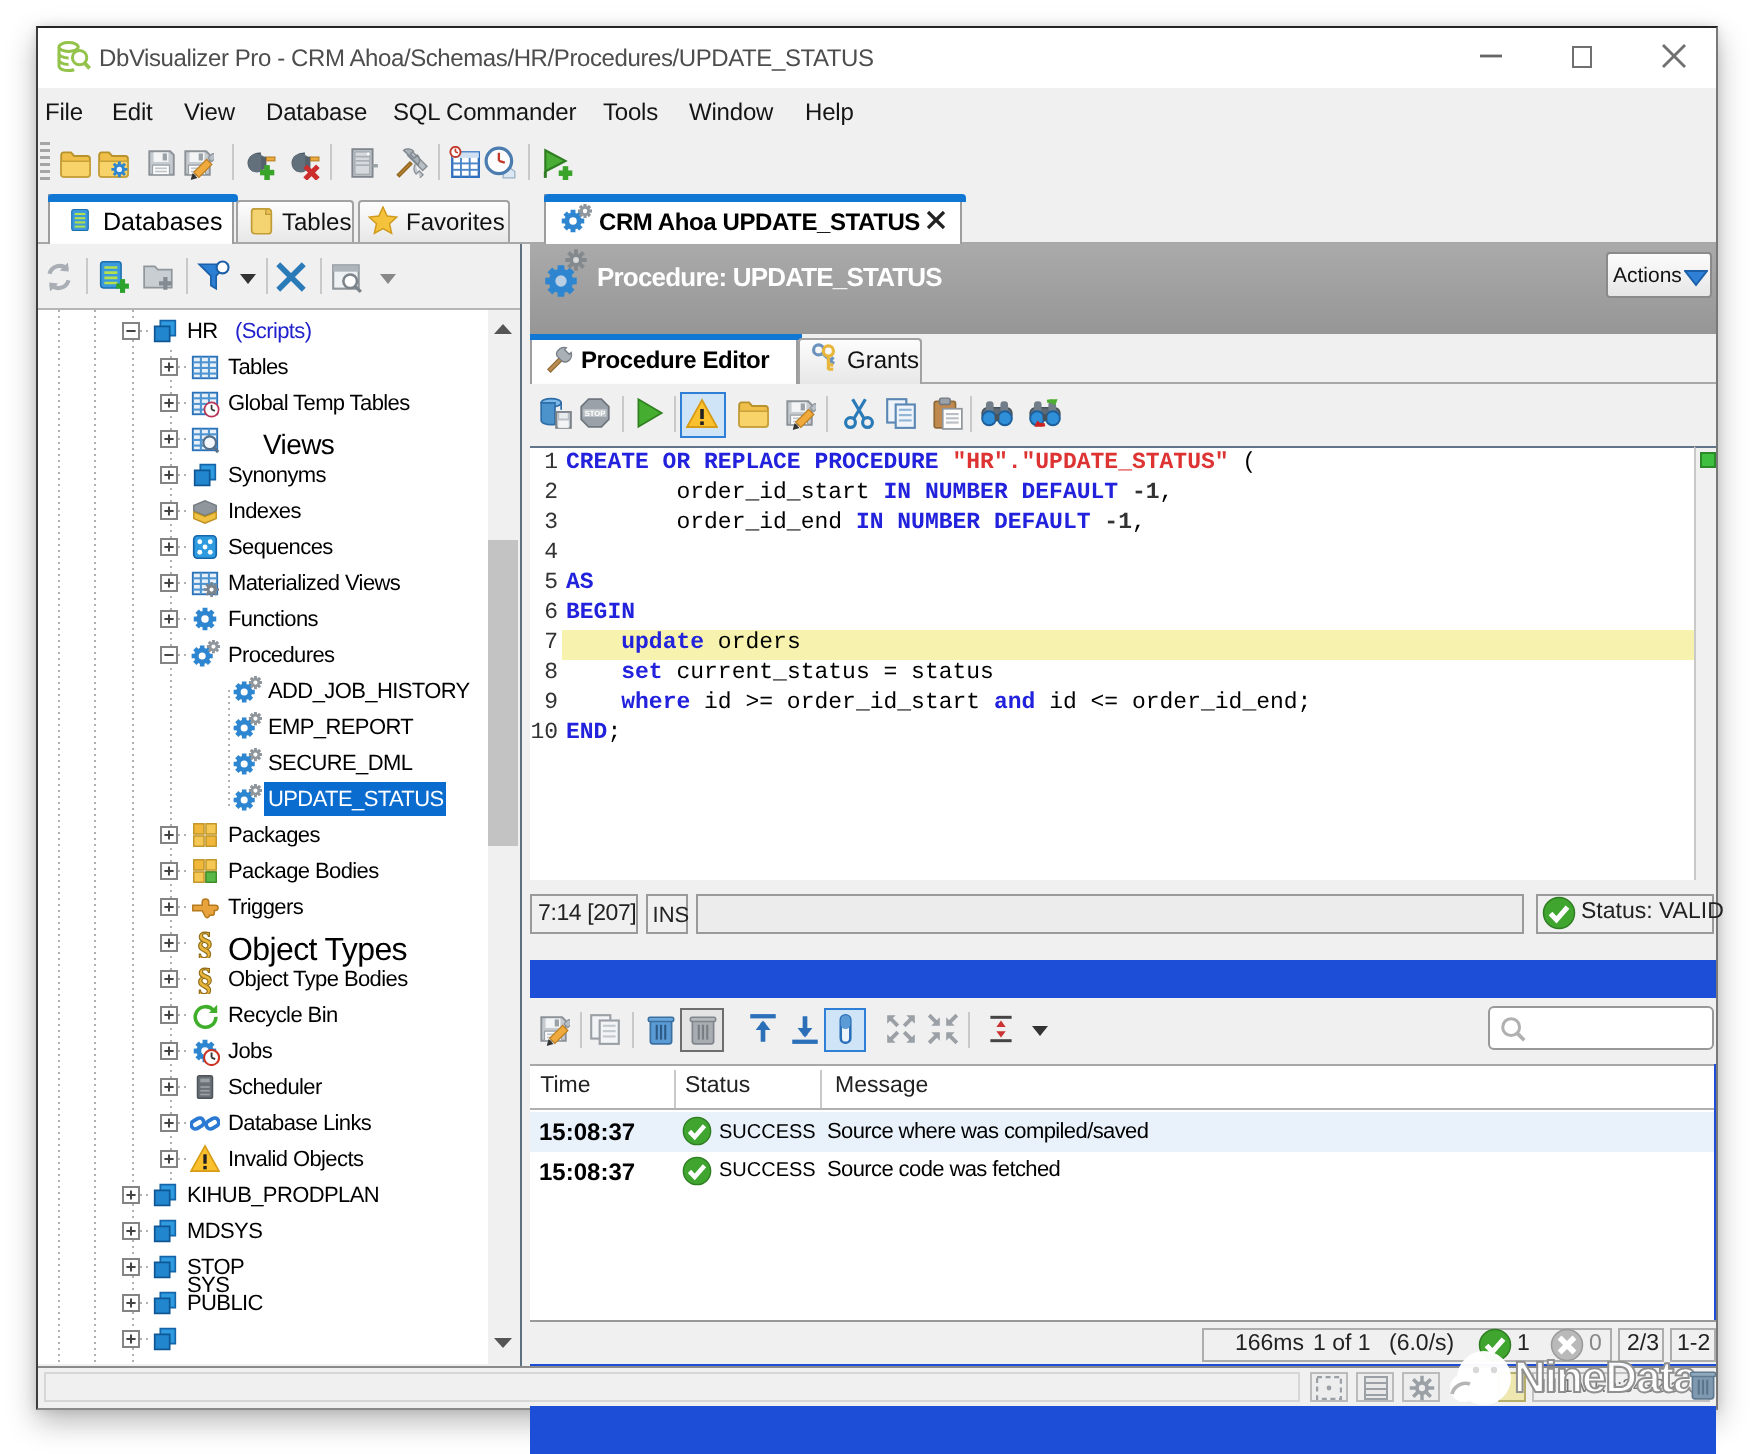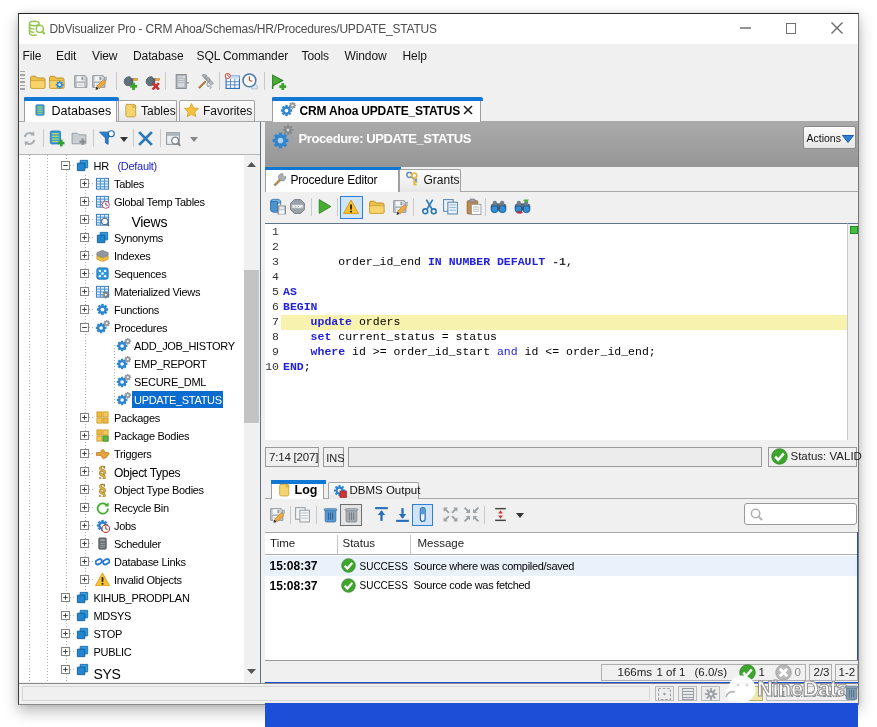--- a/index.html
+++ b/index.html
@@ -615,21 +615,21 @@
       <div class="abs" style="left:66px;top:20px;width:1px;height:422px;background-image:repeating-linear-gradient(#b0b0b0 0 1px,rgba(0,0,0,0) 1px 3px)"></div>
       <div class="abs" style="left:95.5px;top:190px;width:1px;height:58px;background-image:repeating-linear-gradient(#b0b0b0 0 1px,rgba(0,0,0,0) 1px 3px)"></div>
       <svg class="abs" style="left:42.5px;top:6.5px" width="9" height="9">
         <use href="#minusbox"></use>
       </svg>
       <div class="abs" style="left:51.5px;top:10.5px;width:5.0px;height:1px;background-image:repeating-linear-gradient(90deg,#b0b0b0 0 1px,rgba(0,0,0,0) 1px 3px)"></div>
       <svg class="abs" style="left:56.5px;top:3.0px" width="15" height="15">
         <use href="#schema"></use>
       </svg>
       <span class="tx" style="left:75px;top:5.0px;font-size:11px;color:#000;letter-spacing:-0.3px">HR</span>
-      <span class="tx" style="left:99px;top:5.0px;font-size:11px;color:#2222cc;letter-spacing:-0.3px">(Default)</span>
+      <span class="tx" style="left:99px;top:5.0px;font-size:11px;color:#2222cc;letter-spacing:-0.3px">(Scripts)</span>
       <svg class="abs" style="left:61.5px;top:24.5px" width="9" height="9">
         <use href="#plusbox"></use>
       </svg>
       <div class="abs" style="left:70.5px;top:28.5px;width:6.0px;height:1px;background-image:repeating-linear-gradient(90deg,#b0b0b0 0 1px,rgba(0,0,0,0) 1px 3px)"></div>
       <svg class="abs" style="left:76.5px;top:21.0px" width="15" height="15">
         <use href="#tgrid"></use>
       </svg>
       <span class="tx" style="left:95.5px;top:23.0px;font-size:11px;color:#000;letter-spacing:-0.3px">Tables</span>
       <svg class="abs" style="left:61.5px;top:42.5px" width="9" height="9">
         <use href="#plusbox"></use>
@@ -740,21 +740,21 @@
         <use href="#trigger"></use>
       </svg>
       <span class="tx" style="left:95.5px;top:293.0px;font-size:11px;color:#000;letter-spacing:-0.3px">Triggers</span>
       <svg class="abs" style="left:61.5px;top:312.5px" width="9" height="9">
         <use href="#plusbox"></use>
       </svg>
       <div class="abs" style="left:70.5px;top:316.5px;width:6.0px;height:1px;background-image:repeating-linear-gradient(90deg,#b0b0b0 0 1px,rgba(0,0,0,0) 1px 3px)"></div>
       <svg class="abs" style="left:76.5px;top:309.0px" width="15" height="15">
         <use href="#sect"></use>
       </svg>
-      <span class="tx" style="left:95.5px;top:311.0px;font-size:12px;color:#000;letter-spacing:-0.3px">Object Types</span>
+      <span class="tx" style="left:95.5px;top:311.0px;font-size:16px;color:#000;letter-spacing:-0.3px">Object Types</span>
       <svg class="abs" style="left:61.5px;top:330.5px" width="9" height="9">
         <use href="#plusbox"></use>
       </svg>
       <div class="abs" style="left:70.5px;top:334.5px;width:6.0px;height:1px;background-image:repeating-linear-gradient(90deg,#b0b0b0 0 1px,rgba(0,0,0,0) 1px 3px)"></div>
       <svg class="abs" style="left:76.5px;top:327.0px" width="15" height="15">
         <use href="#sect"></use>
       </svg>
       <span class="tx" style="left:95.5px;top:329.0px;font-size:11px;color:#000;letter-spacing:-0.3px">Object Type Bodies</span>
       <svg class="abs" style="left:61.5px;top:348.5px" width="9" height="9">
         <use href="#plusbox"></use>
@@ -828,21 +828,21 @@
         <use href="#schema"></use>
       </svg>
       <span class="tx" style="left:75px;top:491.0px;font-size:11px;color:#000;letter-spacing:-0.3px">PUBLIC</span>
       <svg class="abs" style="left:42.5px;top:510.5px" width="9" height="9">
         <use href="#plusbox"></use>
       </svg>
       <div class="abs" style="left:51.5px;top:514.5px;width:5.0px;height:1px;background-image:repeating-linear-gradient(90deg,#b0b0b0 0 1px,rgba(0,0,0,0) 1px 3px)"></div>
       <svg class="abs" style="left:56.5px;top:507.0px" width="15" height="15">
         <use href="#schema"></use>
       </svg>
-      <span class="tx" style="left:75px;top:511px;font-size:14px;color:#000;letter-spacing:-0.3px">SYS</span>
+      <span class="tx" style="left:75px;top:482px;font-size:11px;color:#000;letter-spacing:-0.3px">SYS</span>
     </div>
     <div class="abs" style="left:225px;top:140.5px;width:16px;height:527.5px;background:#f0f0f0">
 <svg class="abs" style="left:3.5px;top:7px" width="9" height="6">
         <polygon points="4.5,0 9,5 0,5" fill="#555"></polygon>
       </svg>
 <div class="abs" style="left:0.5px;top:115px;width:15px;height:153px;background:#c3c3c3"></div>
 <svg class="abs" style="left:3.5px;top:514px" width="9" height="6">
         <polygon points="0,0 9,0 4.5,5" fill="#555"></polygon>
       </svg>
 </div>
@@ -871,21 +871,21 @@
         </div>
       </div>
       <div class="abs" style="left:0;top:45px;width:593px;height:25px;background:#f0f0f0">
         <div class="abs" style="left:0;top:24px;width:593px;height:1px;background:#a8a8a8"></div>
         <div class="abs" style="left:0;top:0;width:134px;height:25px;background:#fff;border-right:1px solid #9d9d9d;border-left:1px solid #9d9d9d">
           <div class="abs" style="left:-1px;top:0;width:136px;height:3.5px;background:#1177d4"></div>
         </div>
         <svg class="abs" style="left:7px;top:5.5px" width="15" height="15">
           <use href="#hammer"></use>
         </svg>
-        <span class="tx" style="left:26px;top:6.5px;font-size:12px;color:#000;font-weight:normal;letter-spacing:-0.2px">Procedure Editor</span>
+        <span class="tx" style="left:26px;top:6.5px;font-size:12px;color:#000;font-weight:bold;letter-spacing:-0.2px">Procedure Editor</span>
         <div class="abs" style="left:134.5px;top:2.5px;width:62px;height:22.5px;background:linear-gradient(#fdfdfd,#e7e7e7);border:1px solid #a2a2a2;border-bottom:none;border-radius:2px 2px 0 0"></div>
         <div class="abs" style="left:1px;top:24px;width:132px;height:1px;background:#fdfdfd"></div>
         <svg class="abs" style="left:140px;top:4.5px" width="15" height="15">
           <use href="#keys"></use>
         </svg>
         <span class="tx" style="left:159px;top:6.5px;font-size:12px;color:#111;">Grants</span>
       </div>
       <div class="abs" style="left:0;top:70px;width:593px;height:31.5px;background:#f0f0f0">
         <svg class="abs" style="left:4.7px;top:6.5px" width="17" height="17">
           <use href="#dbsave"></use>
@@ -922,69 +922,55 @@
         <svg class="abs" style="left:225.5px;top:6.5px" width="17" height="17">
           <use href="#binoc"></use>
         </svg>
         <svg class="abs" style="left:249px;top:6.5px" width="17" height="17">
           <use href="#binocref"></use>
         </svg>
       </div>
       <div class="abs" style="left:0;top:101.5px;width:582px;height:216.5px;background:#fff;border-top:1px solid #62748a;font-family:'Liberation Mono',monospace">
         <div class="abs" style="left:16.5px;top:90.5px;width:565.5px;height:15px;background:#f7f3ae"></div>
         <span class="tx" style="left:0;top:1px;width:14.5px;text-align:right;font-size:11.5px;color:#333;font-family:'Liberation Mono',monospace">1</span>
+        <span class="tx" style="left:18.5px;top:1px;font-size:11.5px;font-family:'Liberation Mono',monospace"><span style="color:#2222dd;font-weight:bold">CREATE OR REPLACE PROCEDURE</span><span style="color:#000"> </span><span style="color:#dd3333;font-weight:bold">"HR"."UPDATE_STATUS"</span><span style="color:#000"> (</span></span>
         <span class="tx" style="left:0;top:16px;width:14.5px;text-align:right;font-size:11.5px;color:#333;font-family:'Liberation Mono',monospace">2</span>
+        <span class="tx" style="left:18.5px;top:16px;font-size:11.5px;font-family:'Liberation Mono',monospace"><span style="color:#000">        order_id_start </span><span style="color:#2222dd;font-weight:bold">IN NUMBER DEFAULT</span><span style="color:#000"> </span><span style="color:#333;font-weight:bold">-1</span><span style="color:#000">,</span></span>
         <span class="tx" style="left:0;top:31px;width:14.5px;text-align:right;font-size:11.5px;color:#333;font-family:'Liberation Mono',monospace">3</span>
         <span class="tx" style="left:18.5px;top:31px;font-size:11.5px;font-family:'Liberation Mono',monospace"><span style="color:#000">        order_id_end </span><span style="color:#2222dd;font-weight:bold">IN NUMBER DEFAULT</span><span style="color:#000"> </span><span style="color:#333;font-weight:bold">-1</span><span style="color:#000">,</span></span>
         <span class="tx" style="left:0;top:46px;width:14.5px;text-align:right;font-size:11.5px;color:#333;font-family:'Liberation Mono',monospace">4</span>
         <span class="tx" style="left:0;top:61px;width:14.5px;text-align:right;font-size:11.5px;color:#333;font-family:'Liberation Mono',monospace">5</span>
         <span class="tx" style="left:18.5px;top:61px;font-size:11.5px;font-family:'Liberation Mono',monospace"><span style="color:#2222dd;font-weight:bold">AS</span></span>
         <span class="tx" style="left:0;top:76px;width:14.5px;text-align:right;font-size:11.5px;color:#333;font-family:'Liberation Mono',monospace">6</span>
         <span class="tx" style="left:18.5px;top:76px;font-size:11.5px;font-family:'Liberation Mono',monospace"><span style="color:#2222dd;font-weight:bold">BEGIN</span></span>
         <span class="tx" style="left:0;top:91px;width:14.5px;text-align:right;font-size:11.5px;color:#333;font-family:'Liberation Mono',monospace">7</span>
         <span class="tx" style="left:18.5px;top:91px;font-size:11.5px;font-family:'Liberation Mono',monospace"><span style="color:#000">    </span><span style="color:#2222dd;font-weight:bold">update</span><span style="color:#000"> orders</span></span>
         <span class="tx" style="left:0;top:106px;width:14.5px;text-align:right;font-size:11.5px;color:#333;font-family:'Liberation Mono',monospace">8</span>
         <span class="tx" style="left:18.5px;top:106px;font-size:11.5px;font-family:'Liberation Mono',monospace"><span style="color:#000">    </span><span style="color:#2222dd;font-weight:bold">set</span><span style="color:#000"> current_status = status</span></span>
         <span class="tx" style="left:0;top:121px;width:14.5px;text-align:right;font-size:11.5px;color:#333;font-family:'Liberation Mono',monospace">9</span>
-        <span class="tx" style="left:18.5px;top:121px;font-size:11.5px;font-family:'Liberation Mono',monospace"><span style="color:#000">    </span><span style="color:#2222dd;font-weight:bold">where</span><span style="color:#000"> id &gt;= order_id_start </span><span style="color:#2222dd;font-weight:normal">and</span><span style="color:#000"> id &lt;= order_id_end;</span></span>
+        <span class="tx" style="left:18.5px;top:121px;font-size:11.5px;font-family:'Liberation Mono',monospace"><span style="color:#000">    </span><span style="color:#2222dd;font-weight:bold">where</span><span style="color:#000"> id &gt;= order_id_start </span><span style="color:#2222dd;font-weight:bold">and</span><span style="color:#000"> id &lt;= order_id_end;</span></span>
         <span class="tx" style="left:0;top:136px;width:14.5px;text-align:right;font-size:11.5px;color:#333;font-family:'Liberation Mono',monospace">10</span>
         <span class="tx" style="left:18.5px;top:136px;font-size:11.5px;font-family:'Liberation Mono',monospace"><span style="color:#2222dd;font-weight:bold">END</span><span style="color:#000">;</span></span>
       </div>
       <div class="abs" style="left:582px;top:101.5px;width:11px;height:216.5px;background:#f0f0f0;border-top:1px solid #62748a;border-left:1px solid #c9c9c9">
 <div class="abs" style="left:2px;top:1.5px;width:8px;height:8px;background:#3fbf3f;border:1px solid #2a8a2a"></div>
       </div>
       <div class="abs" style="left:0;top:318px;width:593px;height:40px;background:#f0f0f0">
         <div class="abs" style="left:0;top:7px;width:54px;height:20px;border:1px solid #9a9a9a;background:#f0f0f0">
           <span class="tx" style="left:3.5px;top:3.5px;font-size:11.5px;color:#222;letter-spacing:-0.2px">7:14 [207]</span>
         </div>
         <div class="abs" style="left:58.3px;top:7px;width:21.5px;height:20px;border:1px solid #9a9a9a;background:#f0f0f0">
           <span class="tx" style="left:2.5px;top:4px;font-size:11px;color:#222">INS</span>
         </div>
         <div class="abs" style="left:83.3px;top:7px;width:414px;height:20px;border:1px solid #9a9a9a;background:#ececec"></div>
         <div class="abs" style="left:503.6px;top:7px;width:89.4px;height:20px;border:1px solid #9a9a9a;background:#f0f0f0"></div>
         <svg class="abs" style="left:506px;top:8.5px" width="17" height="17">
           <use href="#greencheck"></use>
         </svg>
         <span class="tx" style="left:526px;top:10px;font-size:11.5px;color:#222;">Status: VALID</span>
-      </div>
-      <div class="abs" style="left:0;top:358px;width:593px;height:19.5px;background:#f0f0f0">
-        <div class="abs" style="left:0;top:18.5px;width:593px;height:1px;background:#a8a8a8"></div>
-        <div class="abs" style="left:6px;top:0.5px;width:53px;height:19px;background:#fff;border-left:1px solid #9d9d9d;border-right:1px solid #9d9d9d">
-          <div class="abs" style="left:-1px;top:0;width:55px;height:3.5px;background:#1177d4"></div>
-        </div>
-        <svg class="abs" style="left:12px;top:3.5px" width="14" height="14">
-          <use href="#scroll"></use>
-        </svg>
-        <span class="tx" style="left:30px;top:3.5px;font-size:12.5px;color:#000;font-weight:bold;">Log</span>
-        <div class="abs" style="left:63.4px;top:2px;width:91px;height:17.5px;background:linear-gradient(#fdfdfd,#e7e7e7);border:1px solid #a2a2a2;border-bottom:none;border-radius:2px 2px 0 0"></div>
-        <div class="abs" style="left:7px;top:18.5px;width:51px;height:1px;background:#fdfdfd"></div>
-        <svg class="abs" style="left:67px;top:3px" width="15" height="15">
-          <use href="#gearred"></use>
-        </svg>
-        <span class="tx" style="left:85px;top:4.5px;font-size:11.5px;color:#111;">DBMS Output</span>
       </div>
       <div class="abs" style="left:0;top:377.5px;width:593px;height:32.5px;background:#f0f0f0">
         <svg class="abs" style="left:3px;top:6.5px" width="17" height="17">
           <use href="#floppypencil"></use>
         </svg>
         <div class="abs" style="left:25.2px;top:7.0px;width:1px;height:18px;background:#c9c9c9"></div>
         <svg class="abs" style="left:29.5px;top:6.5px" width="17" height="17">
           <use href="#copygray"></use>
         </svg>
         <div class="abs" style="left:51.7px;top:7.0px;width:1px;height:18px;background:#c9c9c9"></div>

